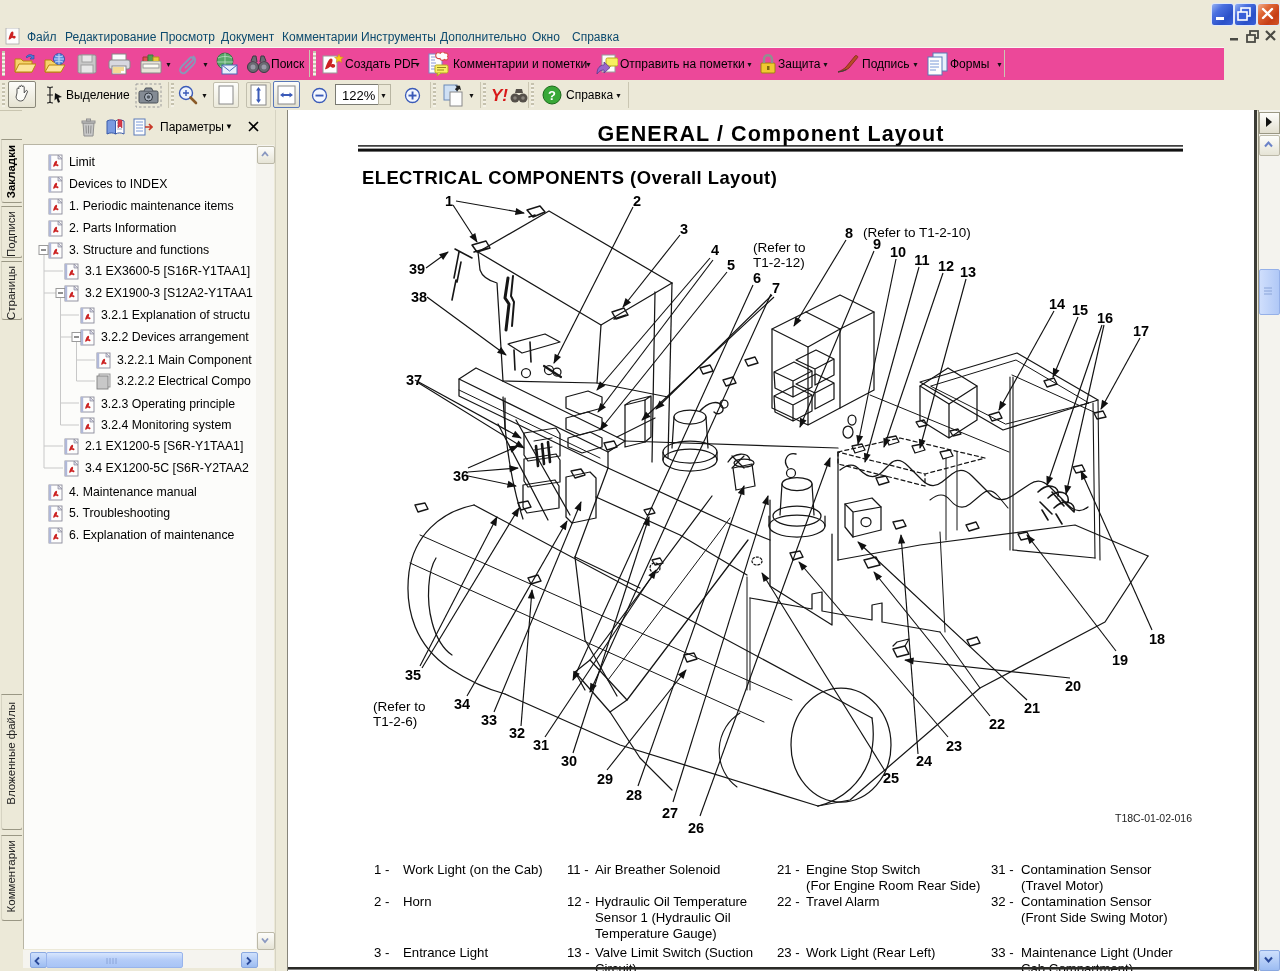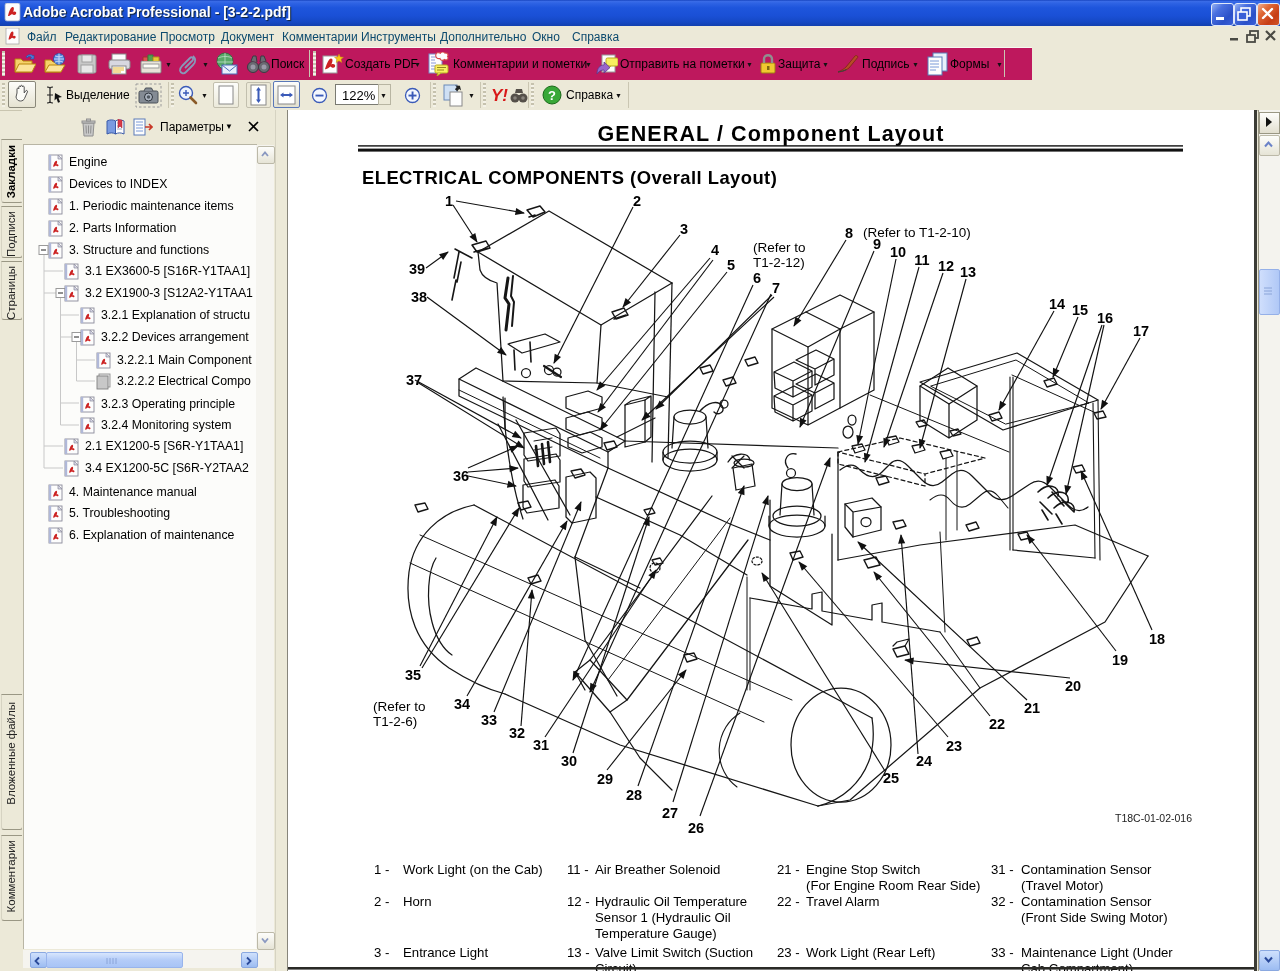--- a/index.html
+++ b/index.html
@@ -9,45 +9,38 @@
   #titlebar{left:0;top:0;width:1280px;height:26px;
     background:linear-gradient(180deg,#1845c0 0%,#3a6ce8 6%,#2e63e4 12%,#1e55dc 30%,#1a50d6 60%,#1548c4 85%,#1240ae 100%);}
   #titlebar .ttext{left:23px;top:4px;color:#fff;font-weight:bold;font-size:14px;letter-spacing:0px;text-shadow:1px 1px 1px #123;}
   .winbtn{top:3px;width:21px;height:21px;border-radius:3px;border:1px solid #dfe8fa;}
   #btnmin{left:1211px;background:linear-gradient(135deg,#96b2f2 0%,#4a70e0 30%,#2a50c8 70%,#3a60d8 100%);}
   #btnres{left:1234px;background:linear-gradient(135deg,#96b2f2 0%,#4a70e0 30%,#2a50c8 70%,#3a60d8 100%);}
   #btnclose{left:1257px;background:linear-gradient(135deg,#f0b090 0%,#e06a38 30%,#c63d15 70%,#d05528 100%);}
   #menubar{left:0;top:26px;width:1280px;height:21px;background:#ece9d8;font-size:12px;color:#0c4a6e;}
   #menubar span.mi{position:absolute;top:4px;}
   .mdibtn{top:28px;width:16px;height:16px;background:#ece9d8;color:#4a4a44;}
-  #tb1{left:0;top:47px;width:1032px;height:32px;background:#be185d;border-top:1px solid #f8f7f2;border-bottom:1px solid #737373;}
+  #tb1{left:0;top:47px;width:1224px;height:32px;background:#ec4899;border-top:1px solid #f8f7f2;border-bottom:1px solid #737373;}
   #tb2{left:0;top:80px;width:1280px;height:30px;background:#ece9d8;border-bottom:1px solid #c9c5b0;}
   .grip{width:3px;background:repeating-linear-gradient(180deg,#c6c2ae 0 2px,#f4f2e8 2px 4px);}
   .tbtext{font-size:12px;color:#000;white-space:nowrap;}
   .dd{font-size:7px;color:#111;}
   .vtab{left:1px;width:20px;background:#ece9d8;border:1px solid #9a9784;border-left:1px solid #d6d3c2;border-radius:0 0 3px 3px;}
   .vtab span{position:absolute;left:3px;writing-mode:vertical-rl;transform:rotate(180deg);font-size:11.5px;color:#222;}
   #panel{left:22px;top:110px;width:253px;height:861px;background:#ece9d8;border-right:1px solid #87857a;}
   #phead{left:22px;top:110px;width:252px;height:35px;font-size:12px;color:#000;}
   #ptree{left:23px;top:144px;width:233px;height:804px;background:#fcfcfa;border-top:1px solid #b8b5a4;border-left:1px solid #b8b5a4;overflow:hidden;}
   .trow{position:absolute;font-size:12.3px;color:#000;white-space:nowrap;}
   #splitter{left:275px;top:110px;width:13px;height:861px;background:#ece9d8;border-left:1px solid #d6d3c2;border-right:1px solid #87857a;box-sizing:border-box;}
   #doc{left:288px;top:110px;width:966px;height:861px;background:#fff;}
   #vscroll{left:1258px;top:110px;width:22px;height:861px;background:#f4f3ee;border-left:1px solid #9a9784;box-sizing:border-box;}
 </style>
 </head>
 <body>
 <div id="root">
-  <div id="titlebar" class="abs">
-    <svg class="abs" style="left:4px;top:3px" width="18" height="19" viewBox="0 0 18 19">
-      <rect x="1" y="0" width="15" height="18" rx="2" fill="#fdfdfd" stroke="#9aa8c8" stroke-width="0.8"></rect>
-      <path d="M4 13 C5 8 7 4 8.5 4 C10 4 10.5 6 9 9 C11 8 13 9 12 11 C11 12.5 9 12 8 11 C6.5 12 5 13.5 4 13 Z" fill="#cc2222"></path>
-    </svg>
-    <div class="ttext abs">Adobe Acrobat Professional - [3-2-2.pdf]</div>
-  </div>
   <div id="btnmin" class="abs winbtn"><svg width="19" height="19">
         <rect x="4" y="13" width="8" height="3" fill="#fff"></rect>
       </svg></div>
   <div id="btnres" class="abs winbtn"><svg width="19" height="19">
         <rect x="6" y="4" width="9" height="8" fill="none" stroke="#fff" stroke-width="1.6"></rect>
         <rect x="3" y="8" width="9" height="8" fill="#3a60d8" stroke="#fff" stroke-width="1.6"></rect>
       </svg></div>
   <div id="btnclose" class="abs winbtn"><svg width="19" height="19">
         <path d="M5 5 L14 14 M14 5 L5 14" stroke="#fff" stroke-width="2.4" stroke-linecap="round"></path>
       </svg></div>
@@ -376,21 +369,21 @@
       <use href="#pdficon" x="73" y="208"></use>
       <use href="#grayicon" x="73" y="229"></use>
       <use href="#pdficon" x="57" y="252"></use>
       <use href="#pdficon" x="57" y="273"></use>
       <use href="#pdficon" x="41" y="294"></use>
       <use href="#pdficon" x="41" y="316"></use>
       <use href="#pdficon" x="25" y="340"></use>
       <use href="#pdficon" x="25" y="361"></use>
       <use href="#pdficon" x="25" y="383"></use>
     </svg>
-    <span class="trow" style="left:45px;top:10px">Engine</span>
+    <span class="trow" style="left:45px;top:10px">Limit</span>
     <span class="trow" style="left:45px;top:32px">Devices to INDEX</span>
     <span class="trow" style="left:45px;top:54px">1. Periodic maintenance items</span>
     <span class="trow" style="left:45px;top:76px">2. Parts Information</span>
     <span class="trow" style="left:45px;top:98px">3. Structure and functions</span>
     <span class="trow" style="left:61px;top:119px">3.1 EX3600-5 [S16R-Y1TAA1]</span>
     <span class="trow" style="left:61px;top:141px">3.2 EX1900-3 [S12A2-Y1TAA1</span>
     <span class="trow" style="left:77px;top:163px">3.2.1 Explanation of structu</span>
     <span class="trow" style="left:77px;top:185px">3.2.2 Devices arrangement</span>
     <span class="trow" style="left:93px;top:208px">3.2.2.1 Main Component</span>
     <span class="trow" style="left:93px;top:229px">3.2.2.2 Electrical Compo</span>

